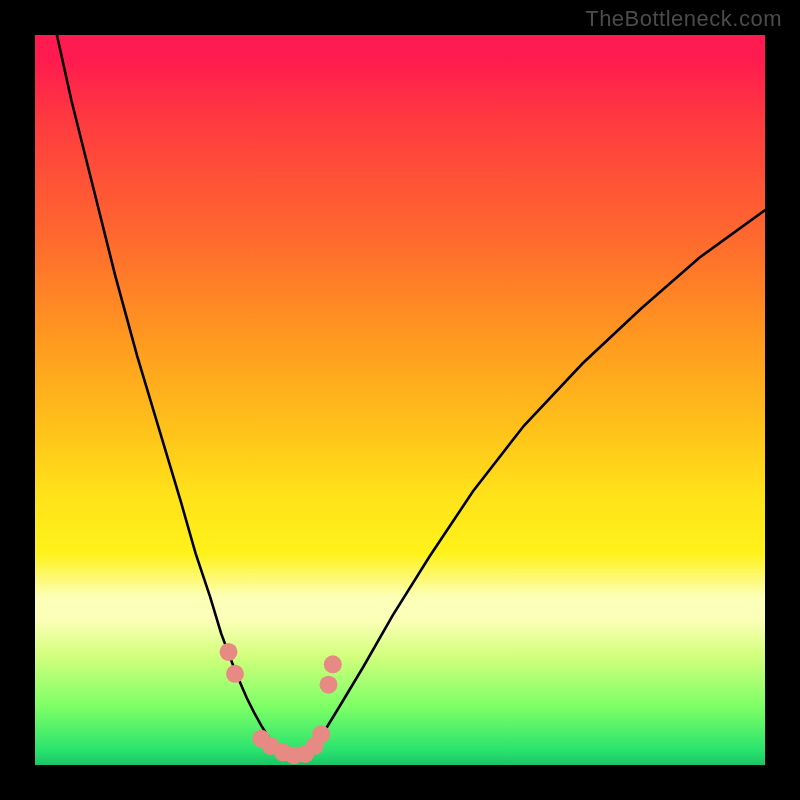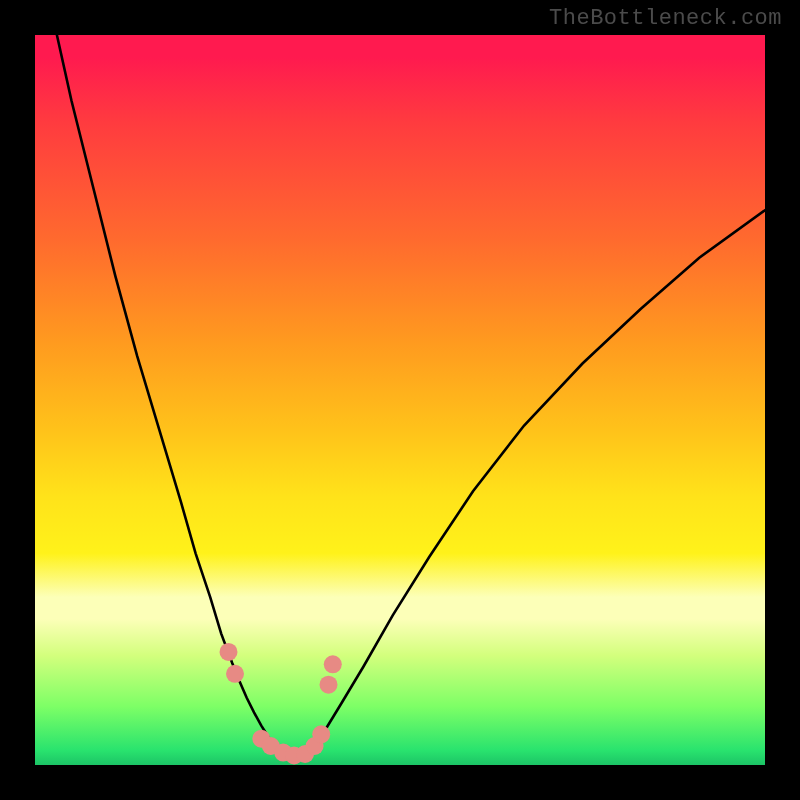--- a/index.html
+++ b/index.html
@@ -9,21 +9,20 @@
     height: 800px;
     background: #000;
     font-family: Arial, Helvetica, sans-serif;
     overflow: hidden;
   }
   .frame {
     position: relative;
     width: 800px;
     height: 800px;
     background: #000;
-    font-family: Liberation Mono, monospace;
   }
   .watermark {
     position: absolute;
     top: 6px;
     right: 18px;
     color: #4b4b4b;
     font-size: 22px;
     font-weight: 400;
     letter-spacing: 0.5px;
     z-index: 10;

